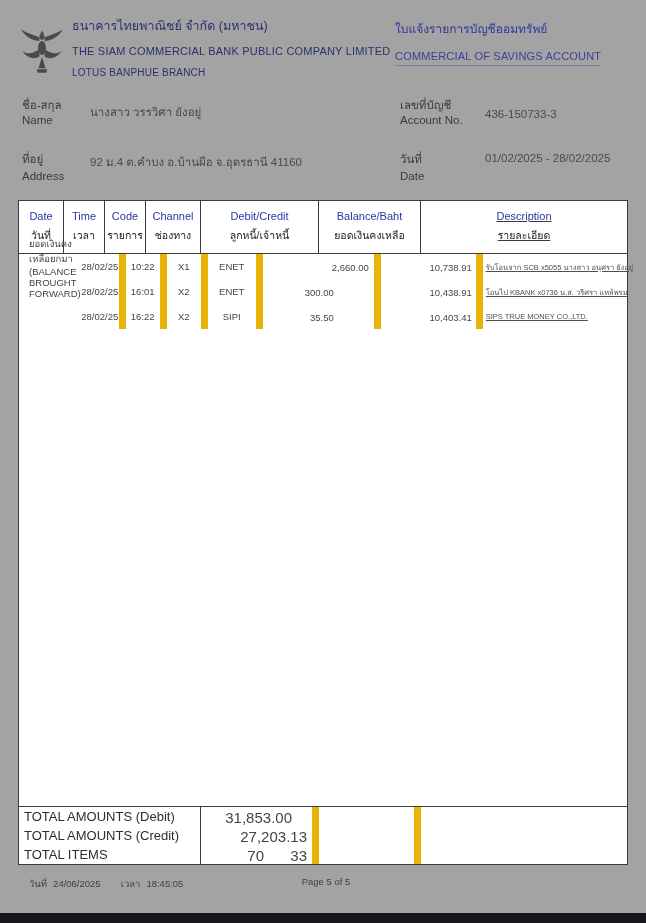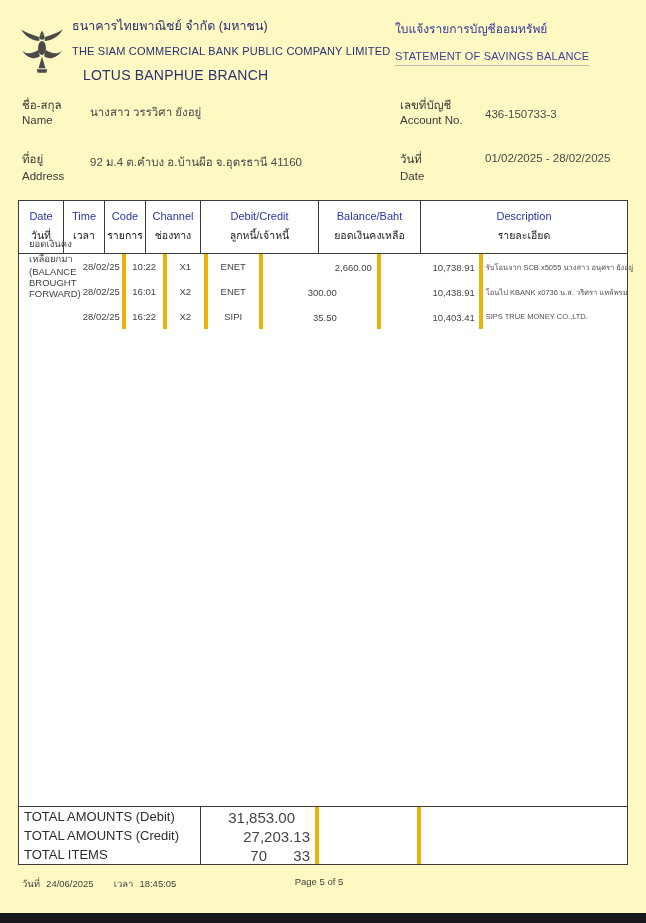--- a/index.html
+++ b/index.html
@@ -4,28 +4,28 @@
 <style>
   * { margin: 0; padding: 0; box-sizing: border-box; }
   html, body { width: 646px; height: 923px; }
   body {
     font-family: "Liberation Sans", "DejaVu Sans", sans-serif;
     background: #ffffff;
     color: #3a3a3a;
     position: relative;
     overflow: hidden;
   }
-  .page { position: absolute; inset: 0; background: #fef9c3; }
+  .page { position: absolute; inset: 0; background: #a3a3a3; }
 
   
   .logo { position: absolute; left: 20px; top: 27px; width: 44px; height: 50px; }
   .bank-block { position: absolute; left: 72px; top: 16px; }
   .bank-th { font-size: 12.5px; color: #2a3170; margin-bottom: 9px; }
   .bank-en { font-size: 11px; color: #2a3170; margin-bottom: 10px; letter-spacing: .2px; }
-  .bank-branch { font-size: 14px; color: #2a3170; letter-spacing: .2px; margin-left: 11px; }
+  .bank-branch { font-size: 10px; color: #2a3170; letter-spacing: .2px; }
   .doc-block { position: absolute; left: 395px; top: 19px; width: 225px; }
   .doc-th { font-size: 12px; color: #32359a; margin-bottom: 8px; }
   .doc-en { font-size: 11px; color: #3b3e9b; letter-spacing: .2px; padding-bottom: 3px;
             border-bottom: 1px solid rgba(59, 62, 155, 0.35); display: inline-block; }
 
   
   .info-label { position: absolute; font-size: 11.5px; color: #3a3a3a; }
   .info-value { position: absolute; font-size: 11.5px; color: #4a4a4a; }
 
   
@@ -40,48 +40,48 @@
   .th:last-child { border-right: none; }
   .th .en { font-size: 11px; color: #2b35a3; }
   .th .th-lab { font-size: 10.5px; color: #1c1c1c; }
 
   .c-date { width: 45px; }
   .c-time { width: 41px; }
   .c-code { width: 41px; }
   .c-channel { width: 55px; }
   .c-dc { width: 118px; }
   .c-bal { width: 102px; }
-  .c-desc { flex: 1; }
+  .c-desc { flex: 1; text-decoration: underline; }
 
   .tbody { flex: 1; display: flex; flex-direction: row; }
   .bf-row { height: 26px; display: flex; align-items: center; padding-left: 10px;
             font-size: 9.5px; color: #3f3f3f; }
   .tx-row { height: 25px; display: flex; }
   .filler-row { flex: 1; display: flex; }
-  .cell { border-right: 4px solid #eab308; display: flex; align-items: center;
+  .cell { border-right: 7px solid #eab308; display: flex; align-items: center;
           justify-content: center; font-size: 9.5px; color: #454545; }
   .cell:last-child { border-right: none; }
   .cell.c-dc, .cell.c-bal { position: relative; }
   .amt { position: absolute; top: 50%; transform: translateY(-50%); }
   .amt-debit { right: 40px; }
   .amt-credit { right: 5px; }
   .bal-amt { right: 4px; }
   .cell.c-desc { justify-content: flex-start; padding-left: 3px; font-size: 7.5px;
                  color: #4f4f4f; white-space: nowrap; overflow: hidden; }
 
   .totals { border-top: 1px solid #3c3c3c; display: flex; flex-direction: column; }
   .total-row { height: 19px; display: flex; }
   .t-label { width: 182px; border-right: 1px solid #3c3c3c; display: flex; align-items: center;
              padding-left: 5px; font-size: 13px; color: #2e2e2e; }
   .total-row .cell { font-size: 15px; }
   .amt-debit-total { right: 20px; }
   .amt-items-debit { right: 48px; }
 
   
-  .footer { position: absolute; left: 0; top: 876px; width: 638px; height: 16px;
+  .footer { position: absolute; left: 7px; top: 876px; width: 638px; height: 16px;
             font-size: 9.5px; color: #3f3f3f; }
   .footer-left { position: absolute; left: 22px; top: 0; }
   .footer-left span { margin-right: 6px; }
   .footer-time { margin-left: 14px; }
   .footer-page { position: absolute; left: 50%; transform: translateX(-50%); top: 0; }
 
   .bottom-bar { position: absolute; left: 0; top: 913px; width: 646px; height: 10px;
                 background: #16181c; }
 </style>
 </head>
@@ -104,21 +104,21 @@
   </svg>
 
   <div class="bank-block">
     <div class="bank-th">ธนาคารไทยพาณิชย์ จำกัด (มหาชน)</div>
     <div class="bank-en">THE SIAM COMMERCIAL BANK PUBLIC COMPANY LIMITED</div>
     <div class="bank-branch">LOTUS BANPHUE BRANCH</div>
   </div>
 
   <div class="doc-block">
     <div class="doc-th">ใบแจ้งรายการบัญชีออมทรัพย์</div>
-    <div class="doc-en">STATEMENT OF SAVINGS BALANCE</div>
+    <div class="doc-en">COMMERCIAL OF SAVINGS ACCOUNT</div>
   </div>
 
   <div class="info-label" style="left:22px; top:96px;">ชื่อ-สกุล</div>
   <div class="info-label" style="left:22px; top:114px;">Name</div>
   <div class="info-value" style="left:90px; top:103px;">นางสาว วรรวิศา ยังอยู่</div>
 
   <div class="info-label" style="left:400px; top:96px;">เลขที่บัญชี</div>
   <div class="info-label" style="left:400px; top:114px;">Account No.</div>
   <div class="info-value" style="left:485px; top:108px;">436-150733-3</div>
 

